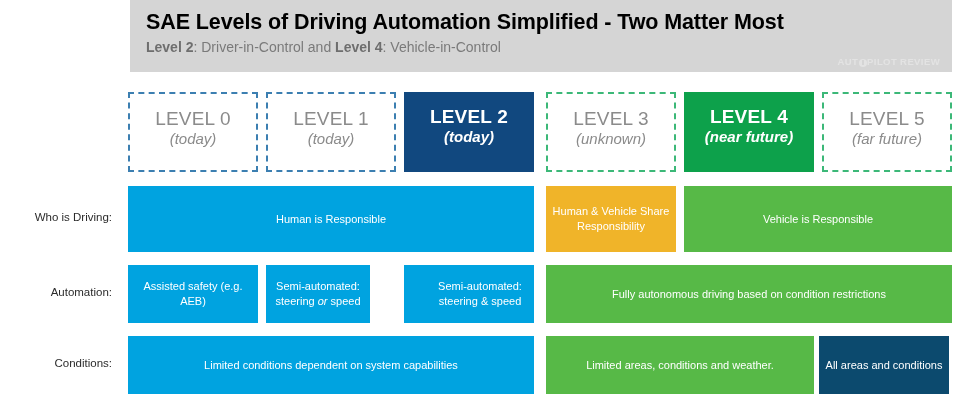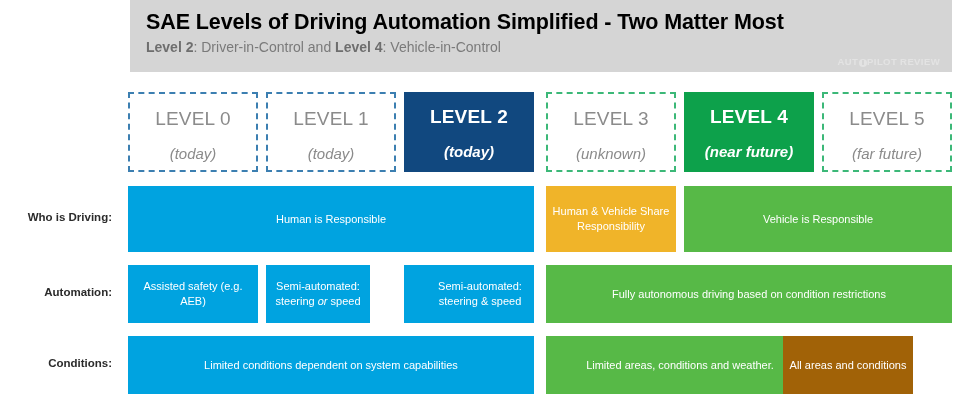--- a/index.html
+++ b/index.html
@@ -74,21 +74,21 @@
 
   
   .grid { position: absolute; left: 0; top: 0; width: 960px; height: 410px; }
 
   .rowlabel {
     position: absolute;
     left: 0;
     width: 112px;
     text-align: right;
     font-size: 11.5px;
-    font-weight: 700;
+    font-weight: 400;
     color: #2b2b2b;
   }
 
   .cell {
     position: absolute;
     box-sizing: border-box;
     display: flex;
     align-items: center;
     justify-content: center;
     text-align: center;
@@ -103,21 +103,20 @@
     position: absolute;
     top: 92px;
     height: 80px;
     box-sizing: border-box;
     display: flex;
     flex-direction: column;
     align-items: center;
     justify-content: flex-start;
     padding-top: 14px;
     background: #ffffff;
-    gap: 15px;
   }
   .lvl .name {
     font-size: 19px;
     font-weight: 400;
     letter-spacing: 0.2px;
     line-height: 22px;
   }
   .lvl .sub {
     font-size: 15px;
     line-height: 16px;
@@ -194,16 +193,16 @@
     <div class="cell" style="left: 546px; width: 406px; top: 265px; height: 58px; background: rgb(87, 185, 71);">
       <span>Fully autonomous driving based on condition restrictions</span>
     </div>
     <div class="rowlabel" style="top: 357px;">Conditions:</div>
     <div class="cell" style="left: 128px; width: 406px; top: 336px; height: 58px; background: rgb(0, 163, 224);">
       <span>Limited conditions dependent on system capabilities</span>
     </div>
     <div class="cell" style="left: 546px; width: 268px; top: 336px; height: 58px; background: rgb(87, 185, 71);">
       <span>Limited areas, conditions and weather.</span>
     </div>
-    <div class="cell" style="left: 783px; width: 130px; top: 336px; height: 58px; background: #a16207;">
+    <div class="cell" style="left: 819px; width: 130px; top: 336px; height: 58px; background: #0c4a6e;">
       <span>All areas and conditions</span>
     </div>
   </div>
 
 </body></html>

